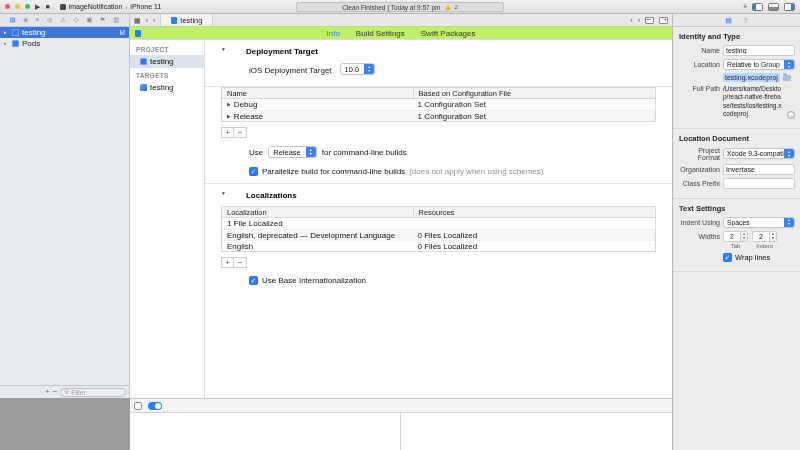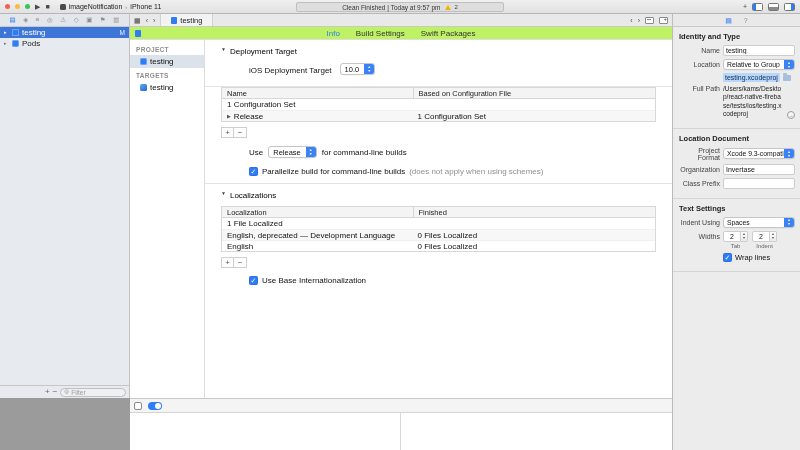--- a/index.html
+++ b/index.html
@@ -82,21 +82,21 @@
 
   
   .editor-body { position:absolute; top:40px; left:130px; width:542px; height:358px; background:#fff; display:flex; }
   .proj-side { width:75px; border-right:1px solid #dddddd; padding-top:2px; }
   .side-h { font-size:6.5px; font-weight:bold; color:#8e8e8e; padding:4px 0 2px 6px; letter-spacing:.3px; }
   .side-row { height:13px; display:flex; align-items:center; gap:3px; padding-left:10px; font-size:8px; color:#111; }
   .side-row.sel { background:#dce2ea; }
   .target-ic { width:7px; height:7px; min-width:7px; border-radius:1.5px; background:linear-gradient(135deg,#59b0f8,#2d62c9); }
 
   .settings { flex:1; padding:0 14px; font-size:8px; overflow:hidden; }
-  .sec-h { display:flex; align-items:flex-start; gap:4px; font-weight:normal; font-size:8px; color:#000; padding:7px 0 6px 2px; }
+  .sec-h { display:flex; align-items:flex-start; gap:20px; font-weight:bold; font-size:8px; color:#000; padding:7px 0 6px 2px; }
   .sec-h .tri { font-size:5px; color:#444; line-height:1; }
   .sec-divider { border-top:1px solid #e3e3e3; margin:7px -14px 0; }
 
   .dep-row { display:flex; align-items:flex-end; gap:8px; margin:1px 0 11px 30px; }
   .popup { display:inline-flex; align-items:center; height:12px; border:1px solid #c6c6c6; border-radius:3px;
     background:#fff; font-size:7.5px; color:#111; overflow:hidden; box-shadow:0 .5px 0 rgba(0,0,0,.06); }
   .pval { padding:0 5px 0 4px; white-space:nowrap; }
   .parr { width:10px; min-width:10px; align-self:stretch; background:#3b82f7; display:flex; flex-direction:column;
     align-items:center; justify-content:center; color:#fff; font-size:4px; line-height:1; }
 
@@ -288,20 +288,24 @@
         </span>
       </div>
 
       <div class="sec-divider"></div>
       <div class="tbl">
         <div class="tbl-h">
           <div class="c1">Name</div>
           <div class="c2">Based on Configuration File</div>
         </div>
         <div class="tbl-r">
+          <div class="c1">
+            <span class="tri">▶</span>
+            <span>Debug</span>
+          </div>
           <div class="c2">1 Configuration Set</div>
         </div>
         <div class="tbl-r alt">
           <div class="c1">
             <span class="tri">▶</span>
             <span>Release</span>
           </div>
           <div class="c2">1 Configuration Set</div>
         </div>
       </div>
@@ -327,21 +331,21 @@
       </div>
 
       <div class="sec-divider"></div>
       <div class="sec-h">
         <span class="tri">▼</span>
         <span>Localizations</span>
       </div>
       <div class="tbl">
         <div class="tbl-h">
           <div class="c1">Localization</div>
-          <div class="c2">Finished</div>
+          <div class="c2">Resources</div>
         </div>
         <div class="tbl-r">
           <div class="c2">1 File Localized</div>
         </div>
         <div class="tbl-r alt">
           <div class="c1">
               <span>English, deprecated — Development Language</span>
             </div>
           <div class="c2">0 Files Localized</div>
         </div>

